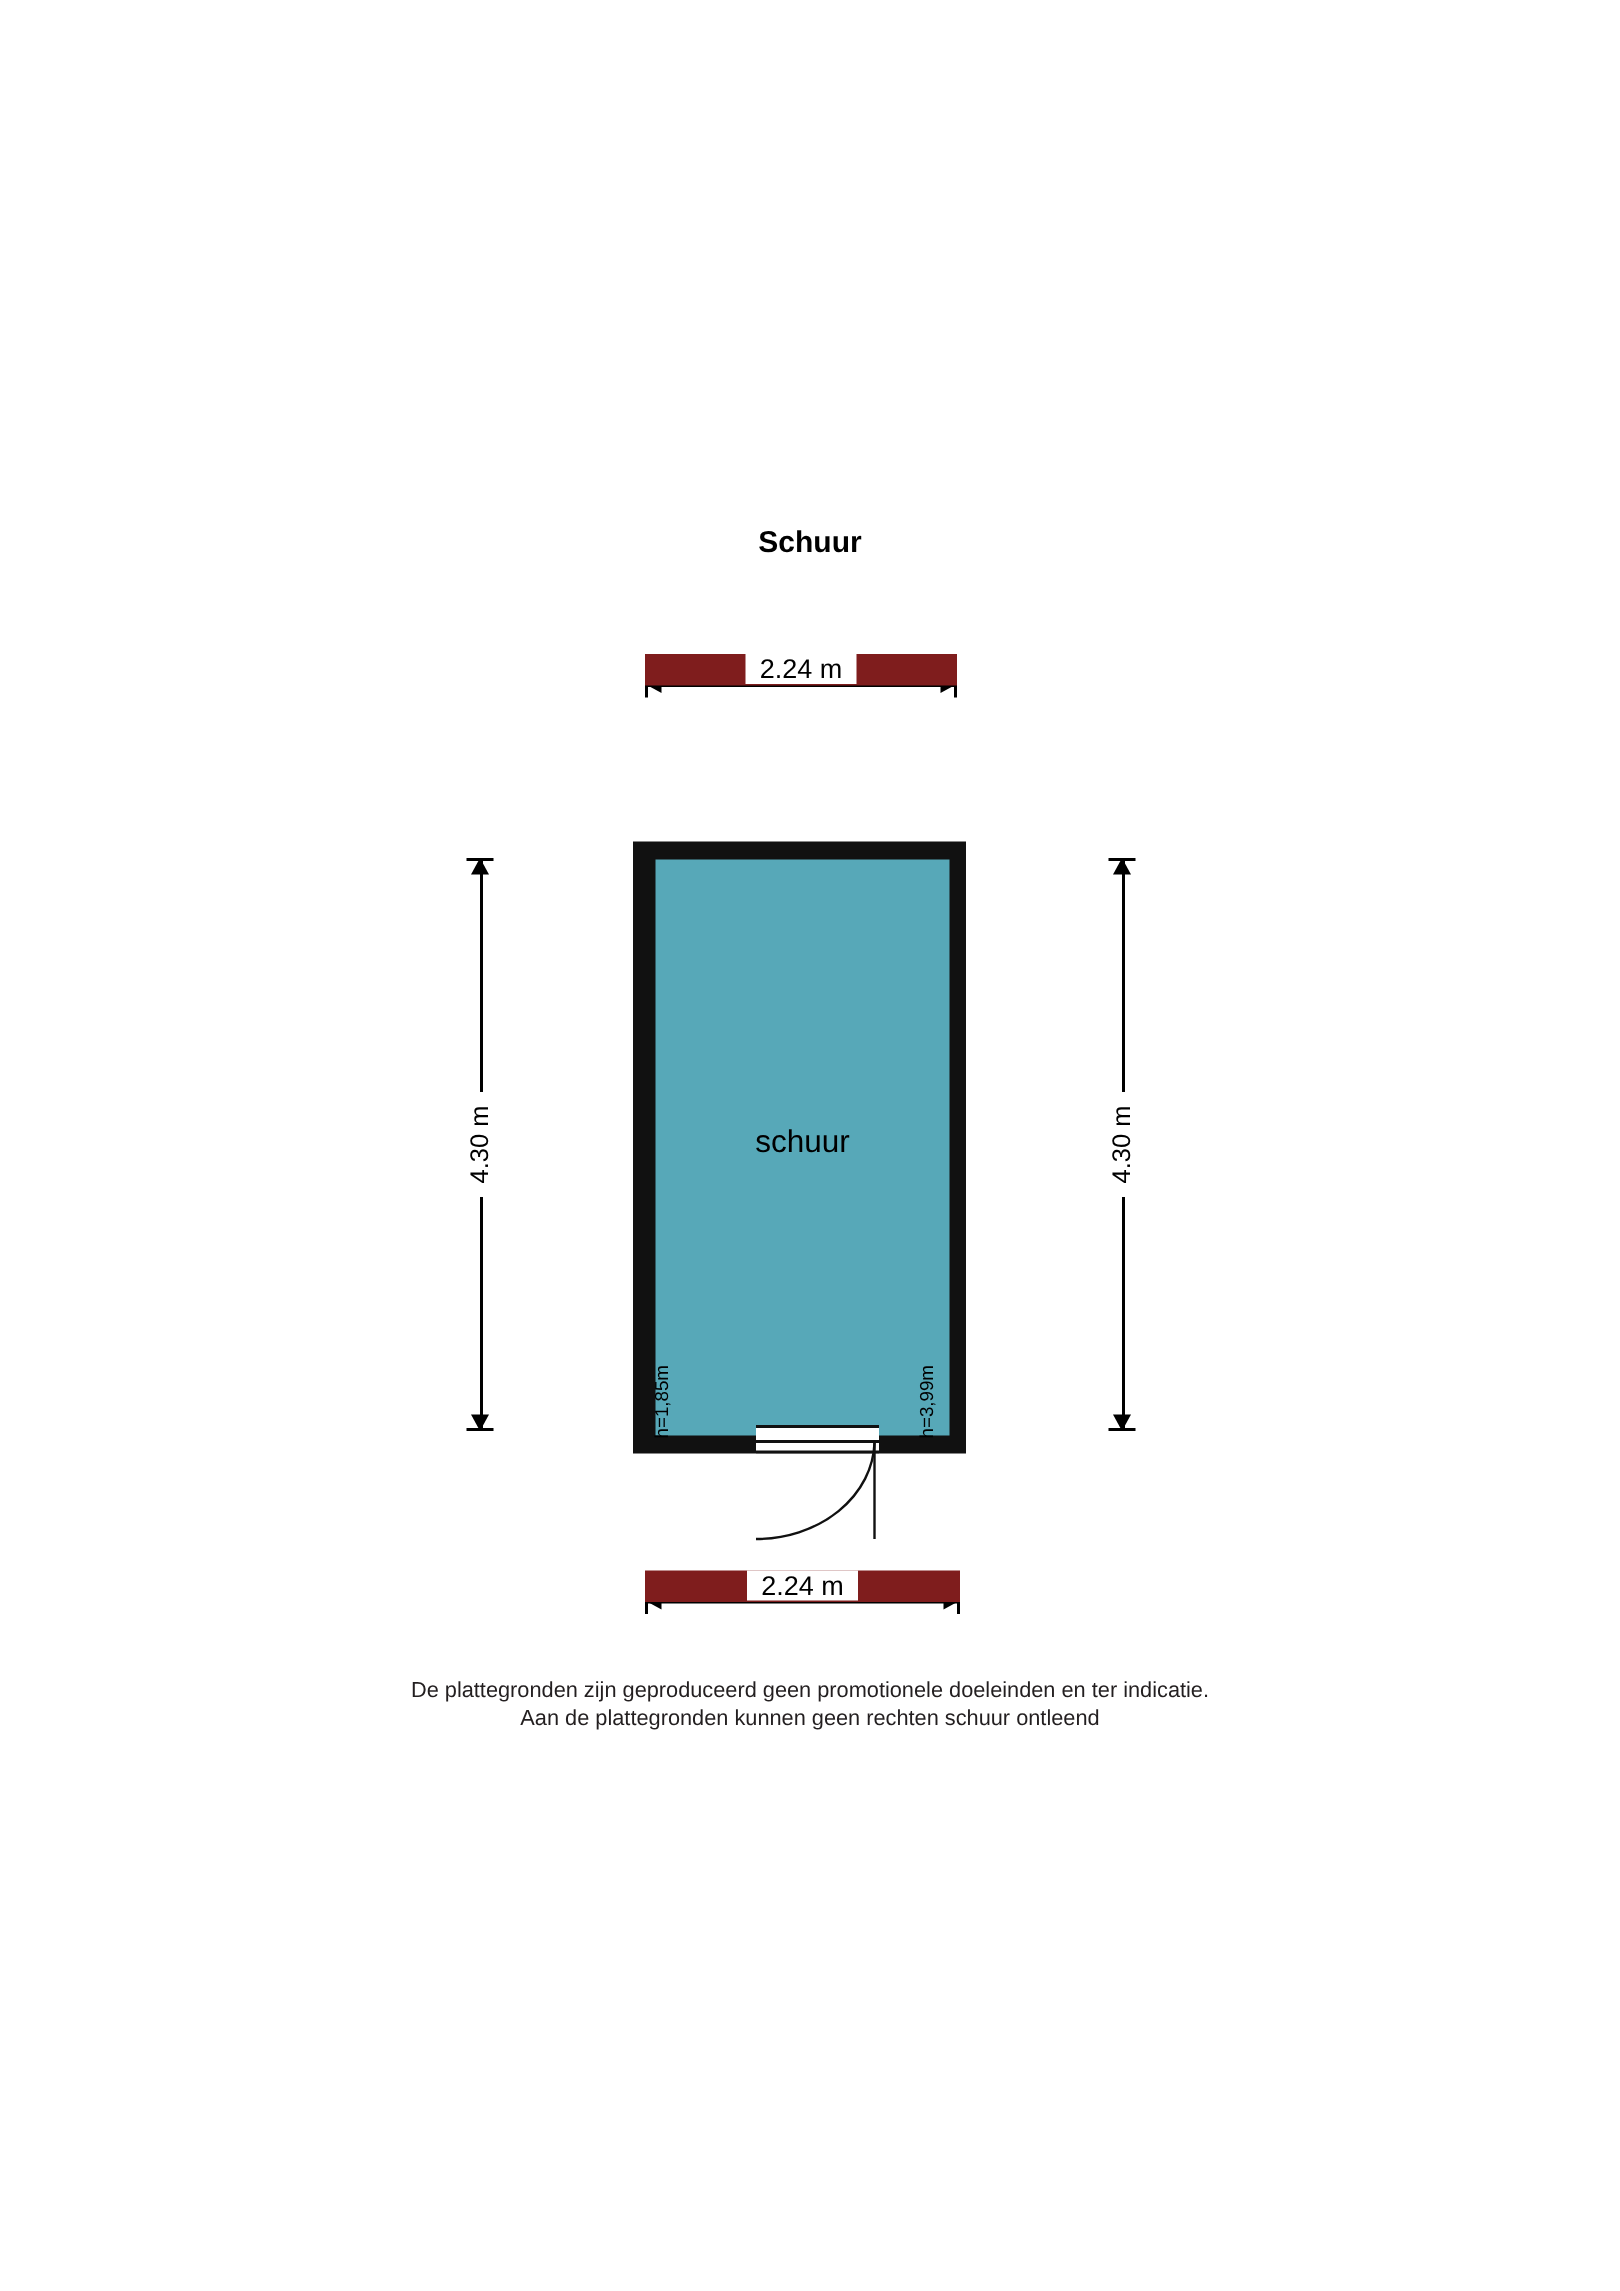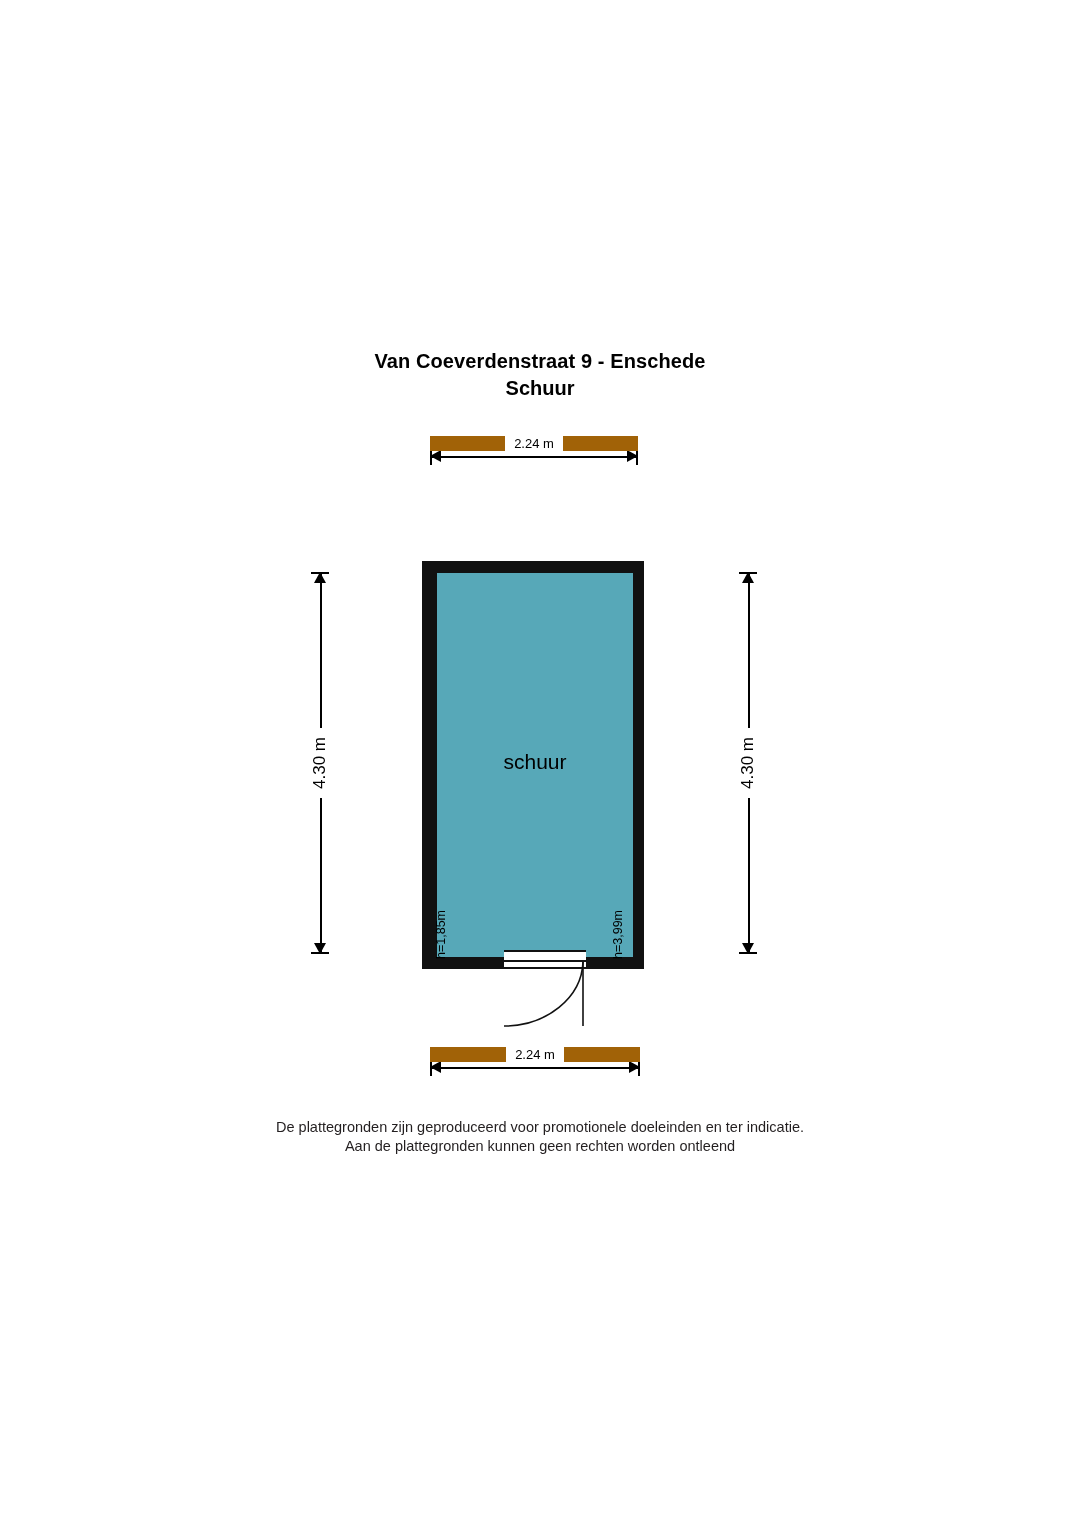--- a/index.html
+++ b/index.html
@@ -147,22 +147,22 @@
     background: #000;
   }
   .dim-h .tick-l { left: 0; }
   .dim-h .tick-r { right: 0; }
   .dim-h .cap {
     position: absolute;
     top: -10px;
     left: 0;
     width: 100%;
     text-align: center;
-    font-size: 13px;
-    background: #a16207;
+    font-size: 18px;
+    background: #7f1d1d;
   }
   .dim-h .cap span {
     background: #fff;
     padding: 0 9px;
   }
 
   .dim-v {
     position: absolute;
     width: 20px;
   }
@@ -225,21 +225,20 @@
   }
   .footer div {
     font-size: 14.5px;
     line-height: 19px;
   }
 </style>
 </head>
 <body>
 
 <div class="title-block">
-  <div class="title-line1">Van Coeverdenstraat 9 - Enschede</div>
   <div class="title-line2">Schuur</div>
 </div>
 
 <div class="plan">
 
   <div class="dim-h" id="dim-top">
     <div class="line"></div>
     <div class="arrow-l"></div>
     <div class="arrow-r"></div>
     <div class="tick-l"></div>
@@ -286,15 +285,15 @@
     <div class="line"></div>
     <div class="arrow-l"></div>
     <div class="arrow-r"></div>
     <div class="tick-l"></div>
     <div class="tick-r"></div>
     <div class="cap"><span>2.24 m</span></div>
   </div>
 </div>
 
 <div class="footer">
-  <div>De plattegronden zijn geproduceerd voor promotionele doeleinden en ter indicatie.</div>
-  <div>Aan de plattegronden kunnen geen rechten worden ontleend</div>
+  <div>De plattegronden zijn geproduceerd geen promotionele doeleinden en ter indicatie.</div>
+  <div>Aan de plattegronden kunnen geen rechten schuur ontleend</div>
 </div>
 
 </body></html>

